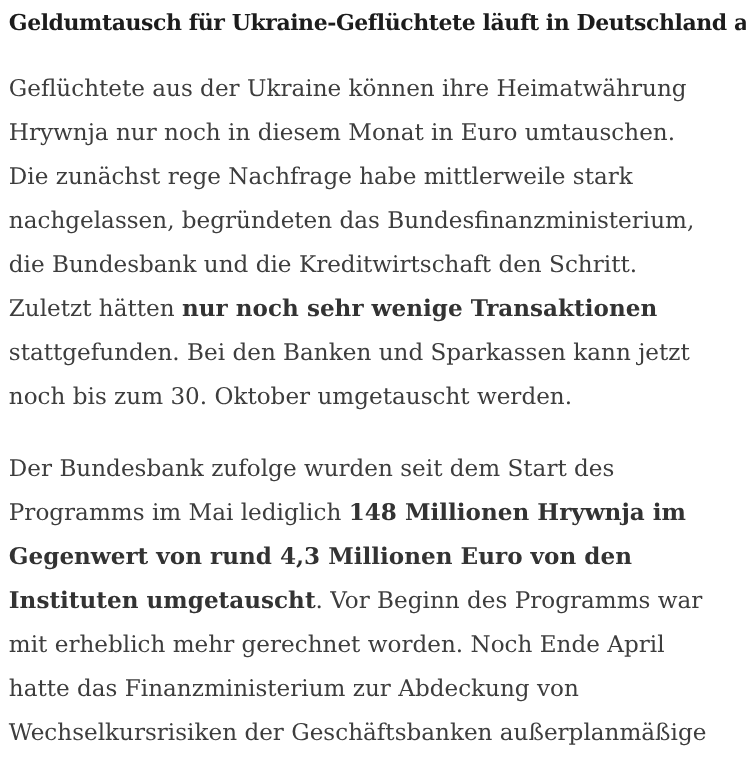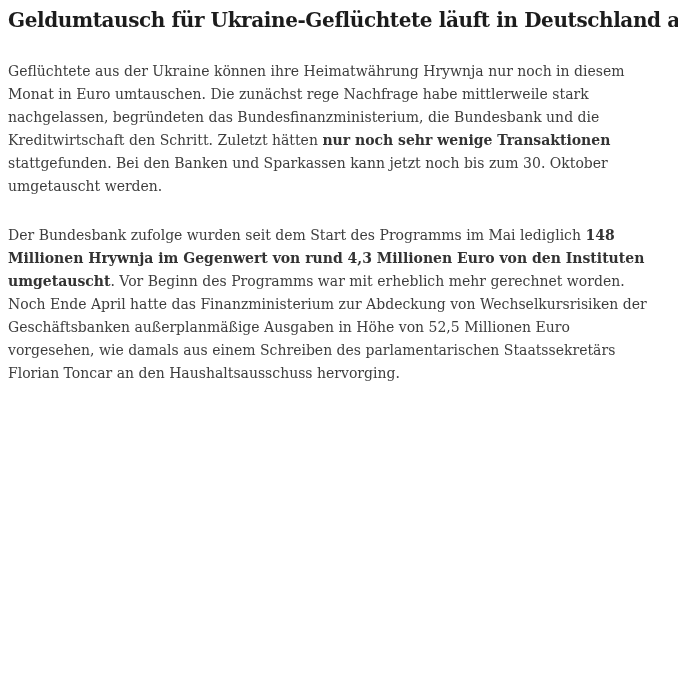--- a/index.html
+++ b/index.html
@@ -19,22 +19,22 @@
     margin: 0;
     font-size: 20px;
     line-height: 28px;
     font-weight: 700;
     letter-spacing: -0.4px;
     white-space: nowrap;
     color: #1c1c1c;
   }
   .para {
     margin: 26px 0 0 0;
-    font-size: 14px;
-    line-height: 23px;
+    font-size: 21px;
+    line-height: 40px;
     font-weight: 400;
     color: #3d3d3d;
   }
   .para strong {
     font-weight: 700;
     color: #333333;
   }
 </style>
 </head>
 <body>

